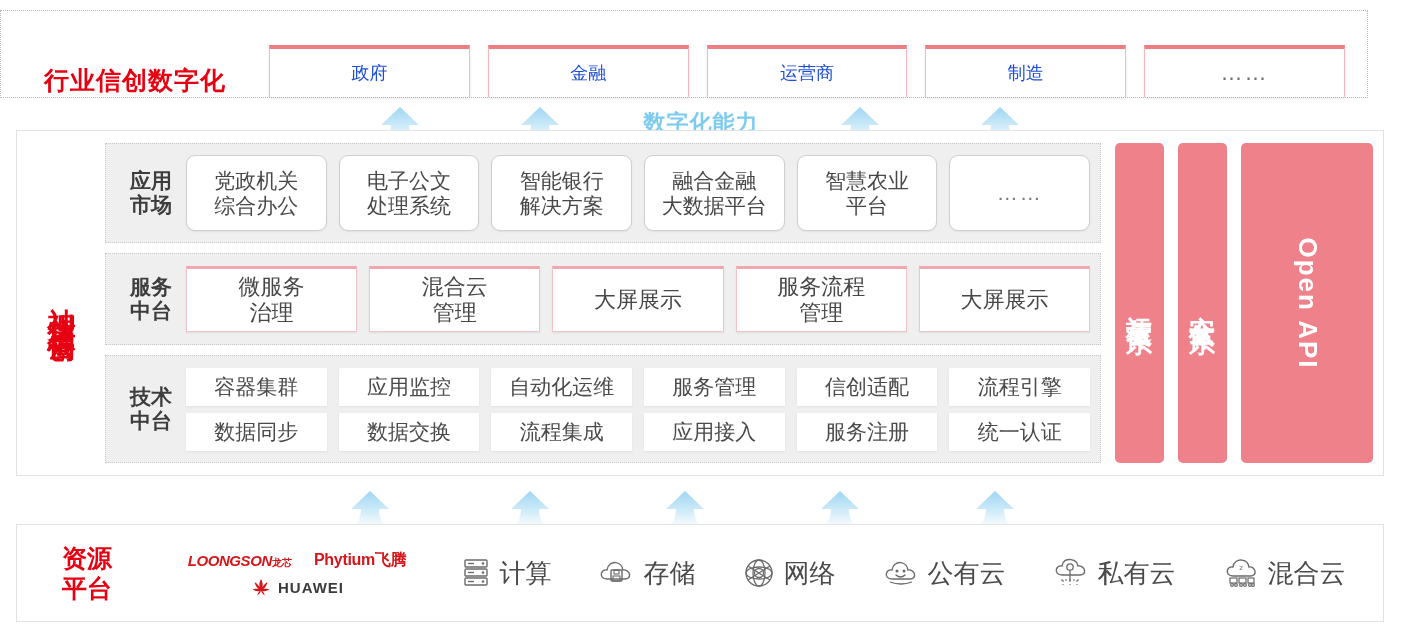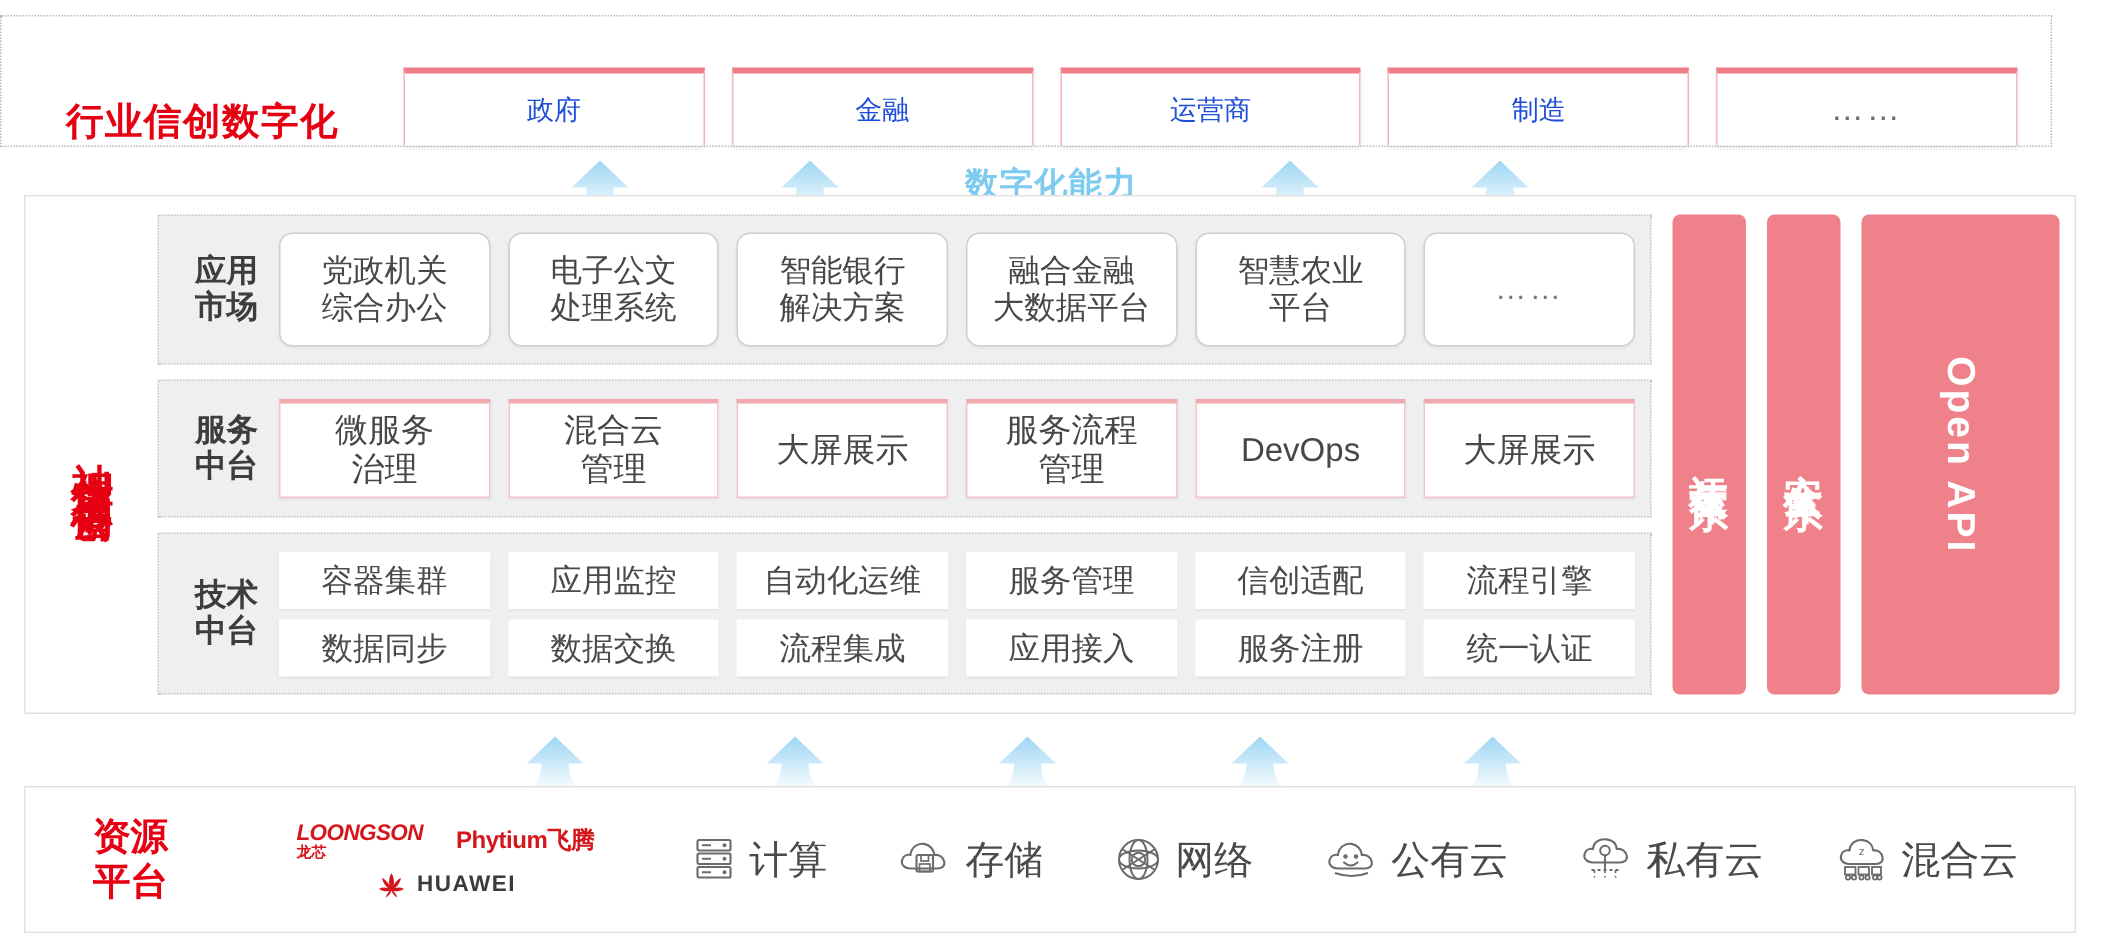--- a/index.html
+++ b/index.html
@@ -158,21 +158,21 @@
   }
   .res-title{
     width:140px;flex:0 0 140px;text-align:center;
     color:#e60012;font-size:25px;font-weight:bold;line-height:1.22;
   }
   .logos{
     width:280px;flex:0 0 280px;
     display:flex;flex-direction:column;align-items:center;gap:7px;
   }
   .logo-row{display:flex;align-items:center;gap:22px;}
-  .loongson{display:flex;flex-direction:column;align-items:flex-start;line-height:1;}
+  .loongson{display:flex;flex-direction:row;align-items:flex-end;line-height:1;}
   .loongson .en{
     color:#d5161a;font-weight:bold;font-style:italic;font-size:15px;letter-spacing:-.4px;
   }
   .loongson .cn{color:#d5161a;font-size:10px;font-weight:bold;margin-top:1px;}
   .phytium{color:#d5161a;font-weight:bold;font-size:16px;letter-spacing:-.3px;}
   .huawei{display:flex;align-items:center;gap:6px;}
   .huawei .name{color:#3b3b3b;font-weight:bold;font-size:15px;letter-spacing:1px;}
   .res-items{flex:1;display:flex;align-items:center;justify-content:space-around;padding-right:14px;text-align:right;}
   .res-item{display:flex;align-items:center;gap:9px;}
   .res-item .lbl{font-size:26px;color:#4a4a4a;}
@@ -251,21 +251,20 @@
         <div class="panel" style="height:92px;">
           <div class="panel-label">
             <div>服务</div>
             <div>中台</div>
           </div>
           <div class="panel-items">
             <div class="svc-card">微服务<br>治理</div>
             <div class="svc-card">混合云<br>管理</div>
             <div class="svc-card">大屏展示</div>
             <div class="svc-card">服务流程<br>管理</div>
-            <div class="svc-card">DevOps</div>
             <div class="svc-card">大屏展示</div>
           </div>
         </div>
 
         <div class="panel" style="height:108px;">
           <div class="panel-label">
             <div>技术</div>
             <div>中台</div>
           </div>
           <div class="panel-items stacked">

